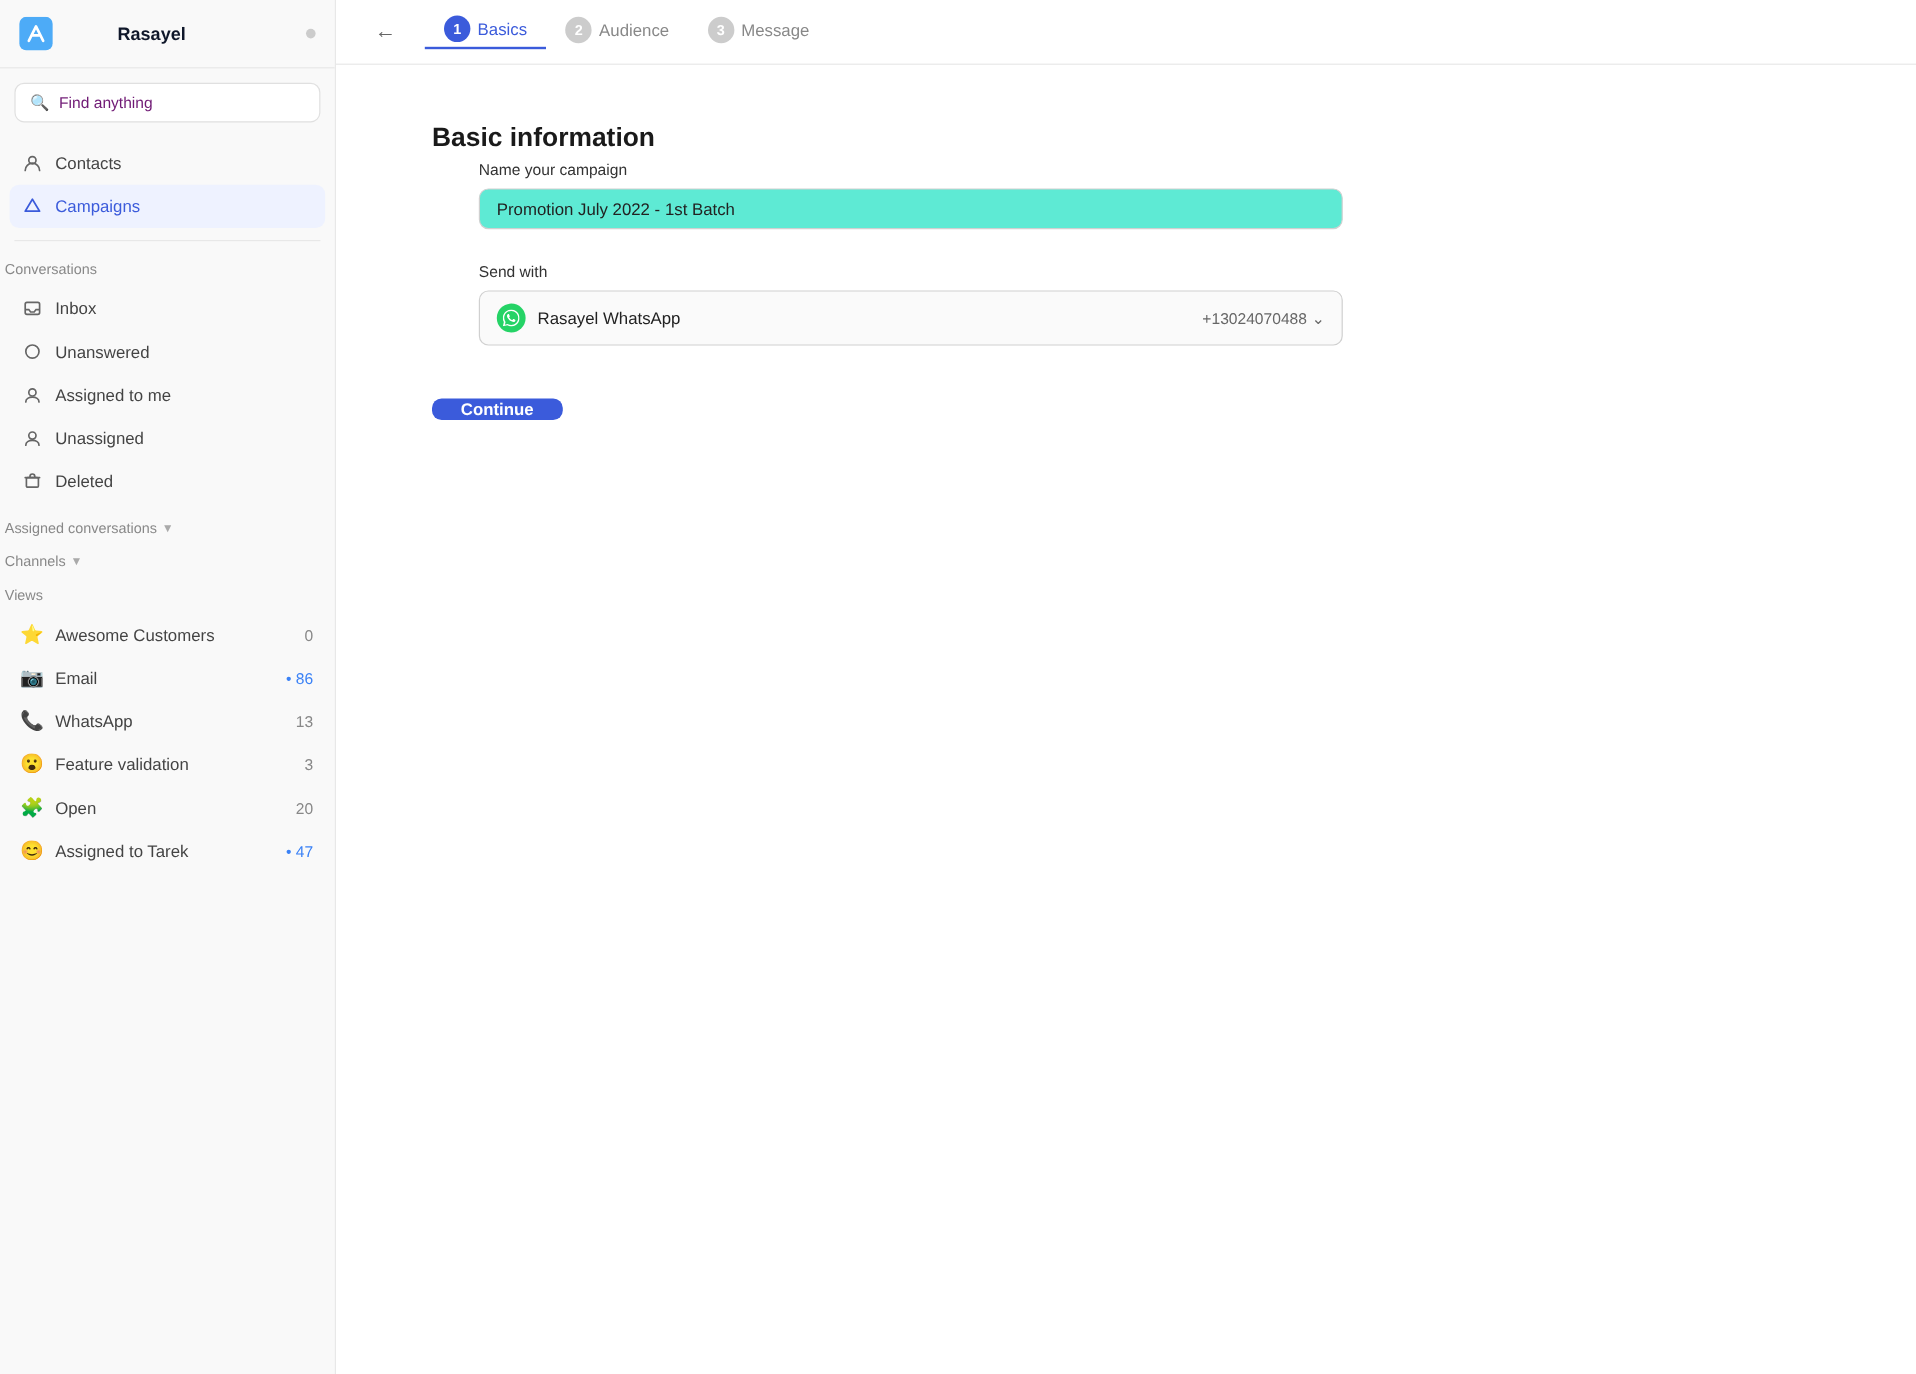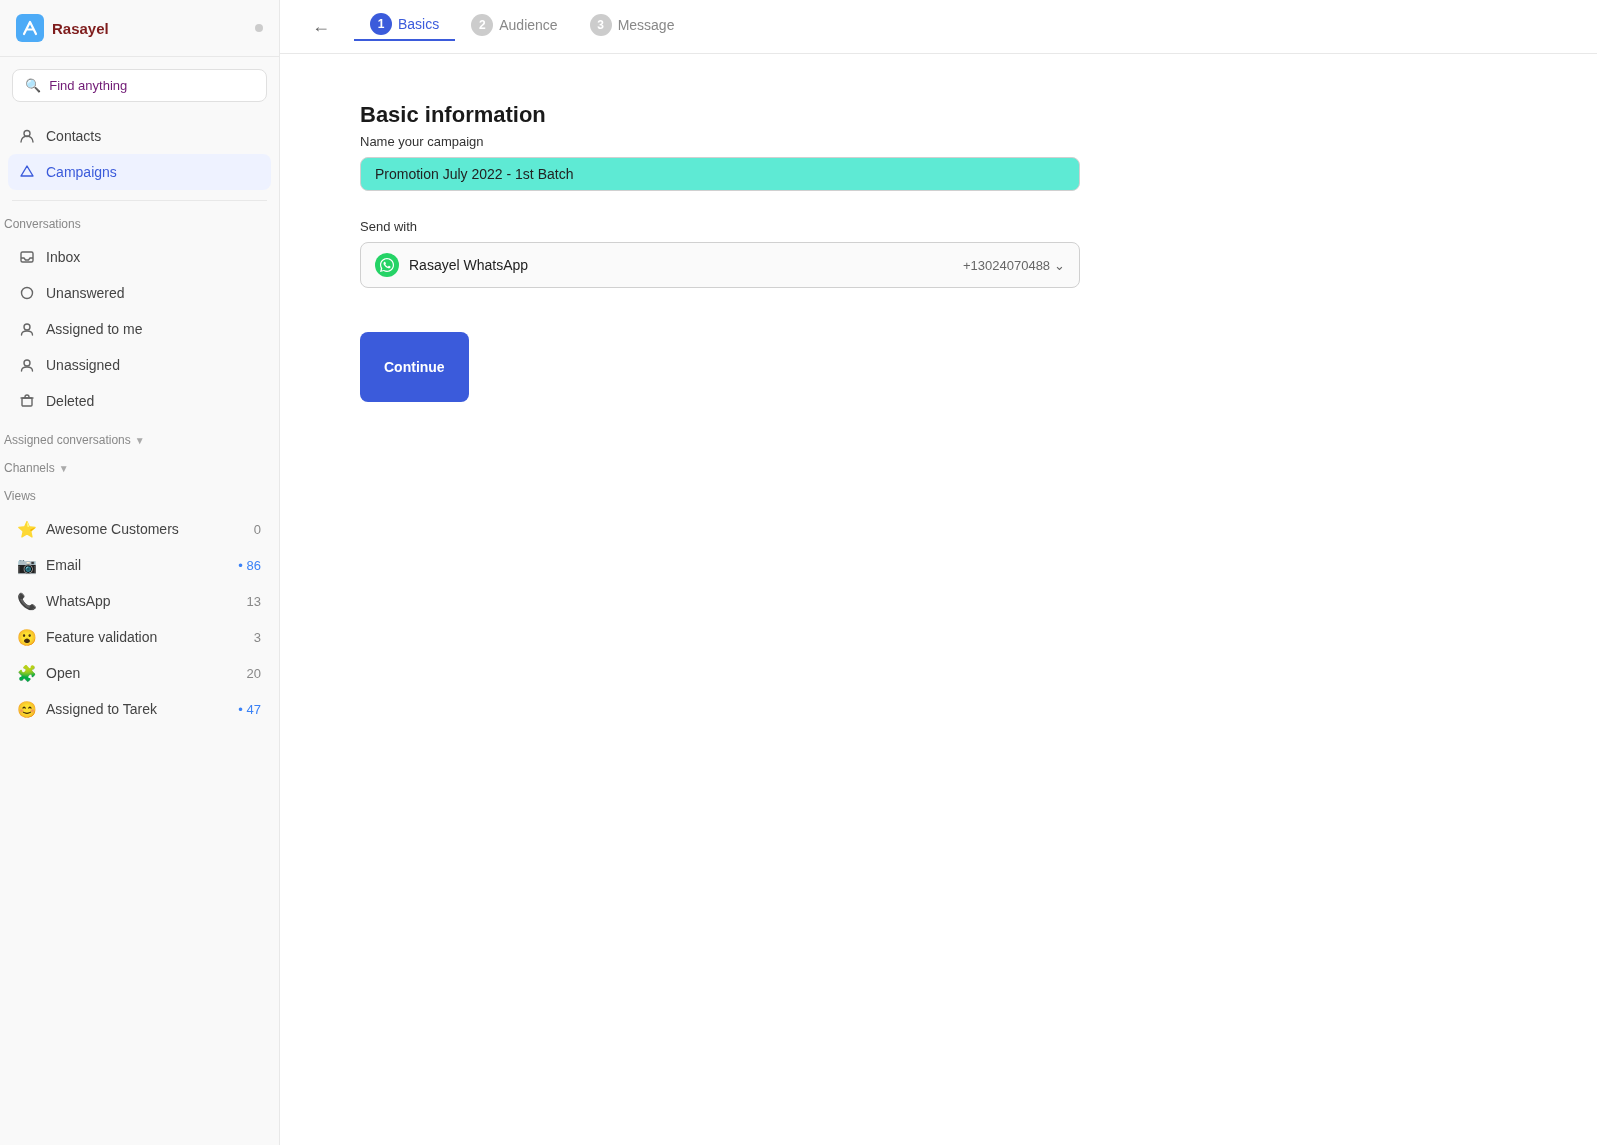--- a/index.html
+++ b/index.html
@@ -32,21 +32,22 @@
     }
 
     .logo-icon {
       width: 28px;
       height: 28px;
     }
 
     .app-name {
       font-size: 15px;
       font-weight: 600;
-      color: #7f1d1d;
+      color: #0f172a;
+      margin-left: 46px;
     }
 
     .status-dot {
       width: 8px;
       height: 8px;
       background: #ccc;
       border-radius: 50%;
     }
 
     .search-container {
@@ -228,20 +229,21 @@
 
     .form-subtitle {
       font-size: 14px;
       color: #666;
       margin-bottom: 36px;
     }
 
     .form-group {
       margin-bottom: 28px;
       max-width: 720px;
+      margin-left: 39px;
     }
 
     .form-label {
       font-size: 13px;
       font-weight: 500;
       color: #333;
       margin-bottom: 8px;
       display: block;
     }
 
@@ -298,21 +300,21 @@
       display: flex;
       align-items: center;
       gap: 4px;
     }
 
     .continue-btn {
       background: #3b5bdb;
       color: #fff;
       border: none;
       border-radius: 8px;
-      padding: 27px 24px;
+      padding: 1px 24px;
       font-size: 14px;
       font-weight: 600;
       cursor: pointer;
       margin-top: 16px;
       transition: background 0.15s;
     }
 
     
     .sidebar-divider {
       height: 1px;

